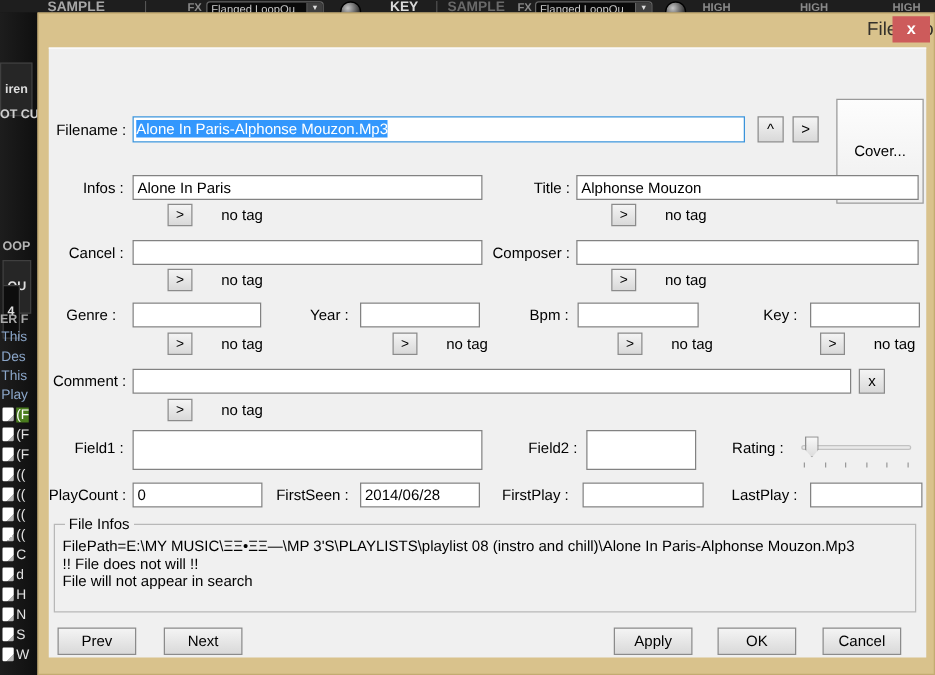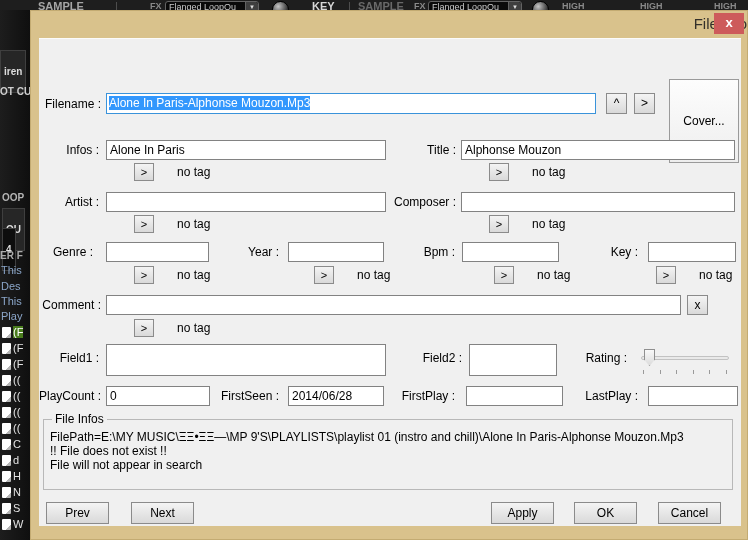--- a/index.html
+++ b/index.html
@@ -122,21 +122,21 @@
 
       <div class="lbl" style="left:0;top:104px;width:60px">Infos :</div>
       <input class="inp" style="left: 67px; top: 101px; width: 280px;" value="Alone In Paris">
       <div class="lbl" style="left:355px;top:104px;width:62px">Title :</div>
       <input class="inp" style="left: 422px; top: 101px; width: 274px;" value="Alphonse Mouzon">
       <button class="btn tagbtn" style="left:95px;top:124px">&gt;</button>
       <div class="tagtxt" style="left:122px;top:126px">no tag</div>
       <button class="btn tagbtn" style="left:450px;top:124px">&gt;</button>
       <div class="tagtxt" style="left:477px;top:126px">no tag</div>
 
-      <div class="lbl" style="left:0;top:156px;width:60px">Artist :</div>
+      <div class="lbl" style="left:0;top:156px;width:60px">Cancel :</div>
       <input class="inp" style="left: 67px; top: 153px; width: 280px;" value="">
       <div class="lbl" style="left:330px;top:156px;width:87px">Composer :</div>
       <input class="inp" style="left: 422px; top: 153px; width: 274px;" value="">
       <button class="btn tagbtn" style="left:95px;top:176px">&gt;</button>
       <div class="tagtxt" style="left:122px;top:178px">no tag</div>
       <button class="btn tagbtn" style="left:450px;top:176px">&gt;</button>
       <div class="tagtxt" style="left:477px;top:178px">no tag</div>
 
       <div class="lbl" style="left:0;top:206px;width:54px">Genre :</div>
       <input class="inp" style="left: 67px; top: 203px; width: 103px;" value="">
@@ -181,22 +181,22 @@
       <input class="inp" style="left: 67px; top: 347px; width: 104px;" value="0">
       <div class="lbl" style="left:175px;top:350px;width:65px">FirstSeen :</div>
       <input class="inp" style="left: 249px; top: 347px; width: 96px;" value="2014/06/28">
       <div class="lbl" style="left:352px;top:350px;width:64px">FirstPlay :</div>
       <input class="inp" style="left: 427px; top: 347px; width: 97px;" value="">
       <div class="lbl" style="left:537px;top:350px;width:62px">LastPlay :</div>
       <input class="inp" style="left: 609px; top: 347px; width: 90px;" value="">
 
       <fieldset class="fi">
         <legend>File Infos</legend>
-        <div class="fi-line">FilePath=E:\MY MUSIC\ΞΞ•ΞΞ—\MP 9'S\PLAYLISTS\playlist 01 (instro and chill)\Alone In Paris-Alphonse Mouzon.Mp3</div>
-        <div class="fi-line">!! File does not exist !!</div>
+        <div class="fi-line">FilePath=E:\MY MUSIC\ΞΞ•ΞΞ—\MP 3'S\PLAYLISTS\playlist 08 (instro and chill)\Alone In Paris-Alphonse Mouzon.Mp3</div>
+        <div class="fi-line">!! File does not will !!</div>
         <div class="fi-line">File will not appear in search</div>
       </fieldset>
 
       <button class="btn footbtn" style="left:7px">Prev</button>
       <button class="btn footbtn" style="left:92px">Next</button>
       <button class="btn footbtn" style="left:452px">Apply</button>
       <button class="btn footbtn" style="left:535px">OK</button>
       <button class="btn footbtn" style="left:619px">Cancel</button>
 
     </div>

